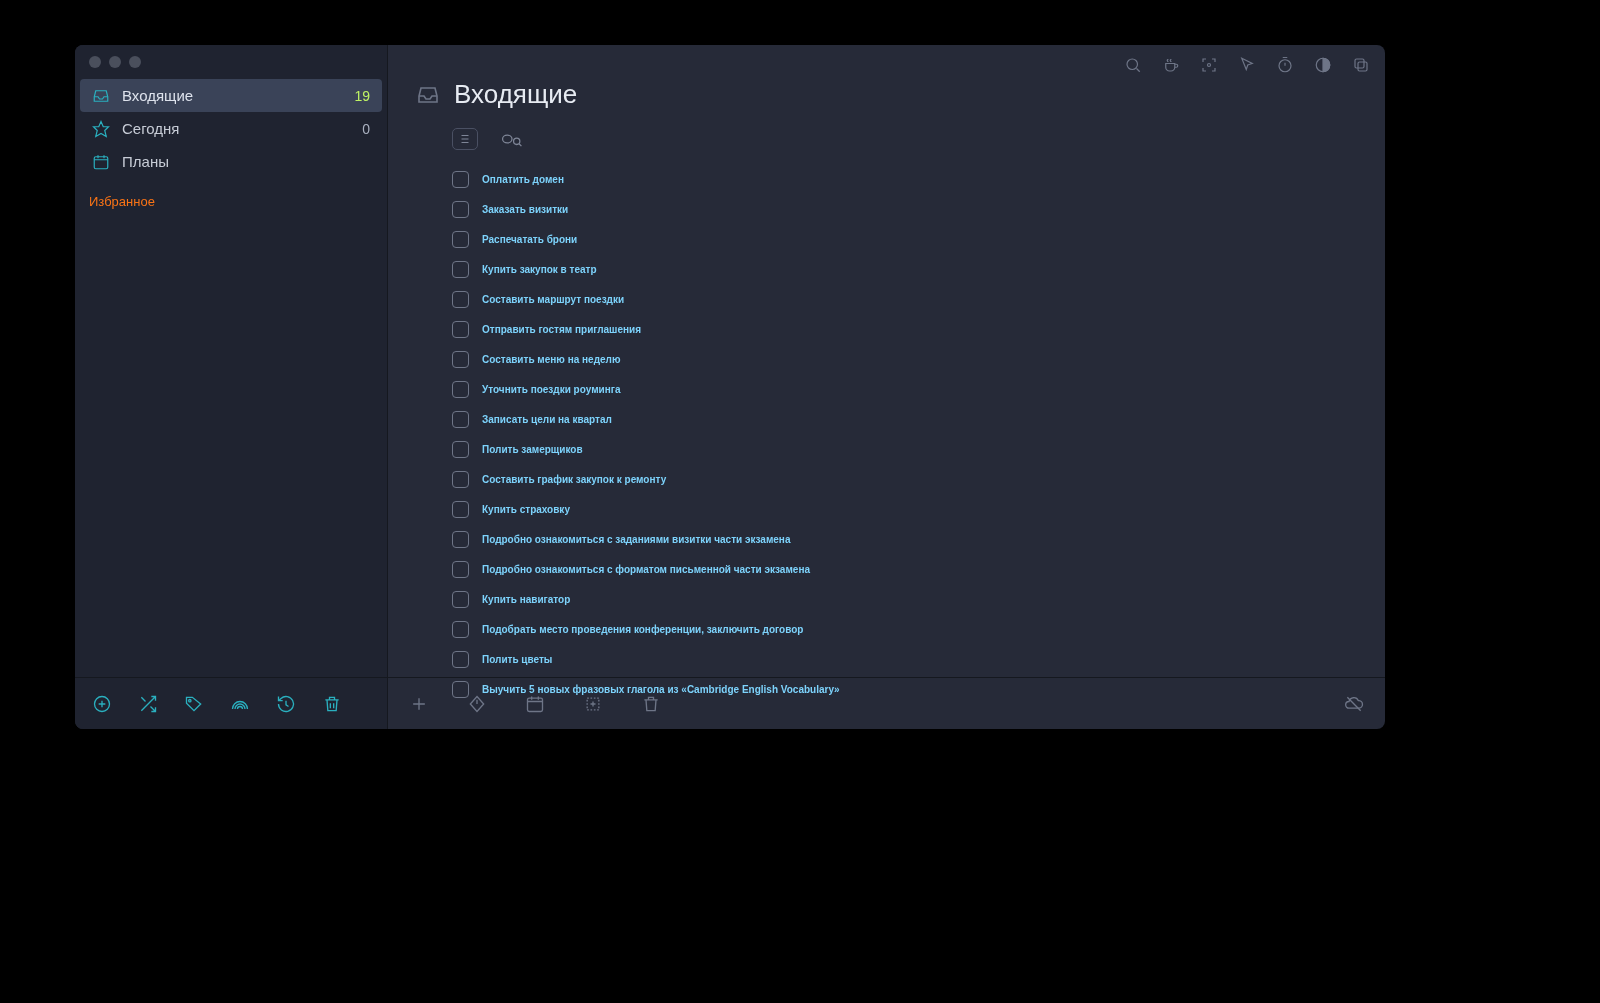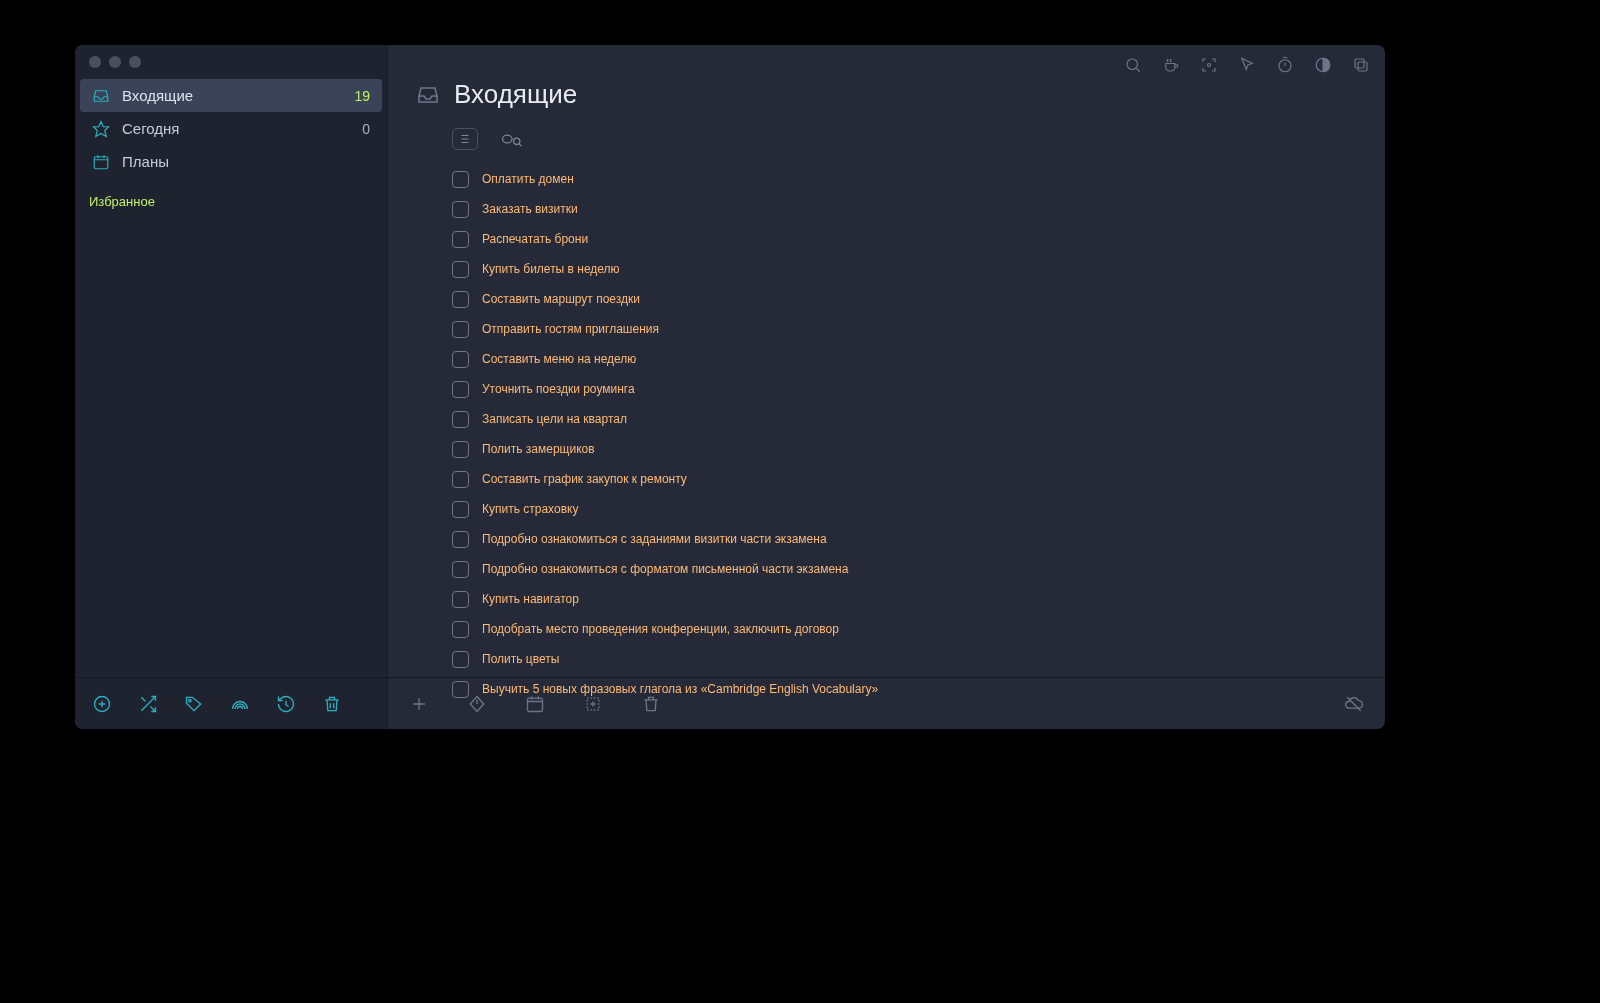--- a/index.html
+++ b/index.html
@@ -51,21 +51,21 @@
     color: #c7ccd6;
     font-size: 15px;
     cursor: default;
   }
   .nav-item.active { background: #3a4358; color: #dde2ec; }
   .nav-item .nav-icon { width: 22px; display:flex; justify-content:center; }
   .nav-item .nav-label { margin-left: 10px; flex: 1; }
   .nav-item .nav-count { color: #aab1c0; font-size: 14px; }
   .nav-item.active .nav-count { color: #bef264; }
   .section-label {
-    color: #bef264;
+    color: #f97316;
     font-size: 13px;
     padding: 16px 14px 6px 14px;
   }
   .sidebar-spacer { flex: 1; }
   .sidebar-toolbar {
     height: 52px;
     border-top: 1px solid #15181f;
     display: flex;
     align-items: center;
     gap: 24px;
@@ -129,23 +129,24 @@
     gap: 13px;
   }
   .checkbox {
     width: 17px; height: 17px;
     border: 1.4px solid #6e7587;
     border-radius: 4px;
     flex-shrink: 0;
     cursor:pointer;
   }
   .task-title {
-    color: #fdba74;
-    font-size: 12px;
+    color: #7dd3fc;
+    font-size: 10px;
     white-space: nowrap;
+    font-weight: bold;
   }
 
   .main-bottom {
     position: absolute;
     bottom: 0; left: 0; right: 0;
     height: 52px;
     border-top: 1px solid #15181f;
     display: flex;
     align-items: center;
     padding: 0 20px;
@@ -325,21 +326,21 @@
       <div class="task">
           <span class="checkbox"></span>
           <span class="task-title">Заказать визитки</span>
         </div>
       <div class="task">
           <span class="checkbox"></span>
           <span class="task-title">Распечатать брони</span>
         </div>
       <div class="task">
           <span class="checkbox"></span>
-          <span class="task-title">Купить билеты в неделю</span>
+          <span class="task-title">Купить закупок в театр</span>
         </div>
       <div class="task">
           <span class="checkbox"></span>
           <span class="task-title">Составить маршрут поездки</span>
         </div>
       <div class="task">
           <span class="checkbox"></span>
           <span class="task-title">Отправить гостям приглашения</span>
         </div>
       <div class="task">

